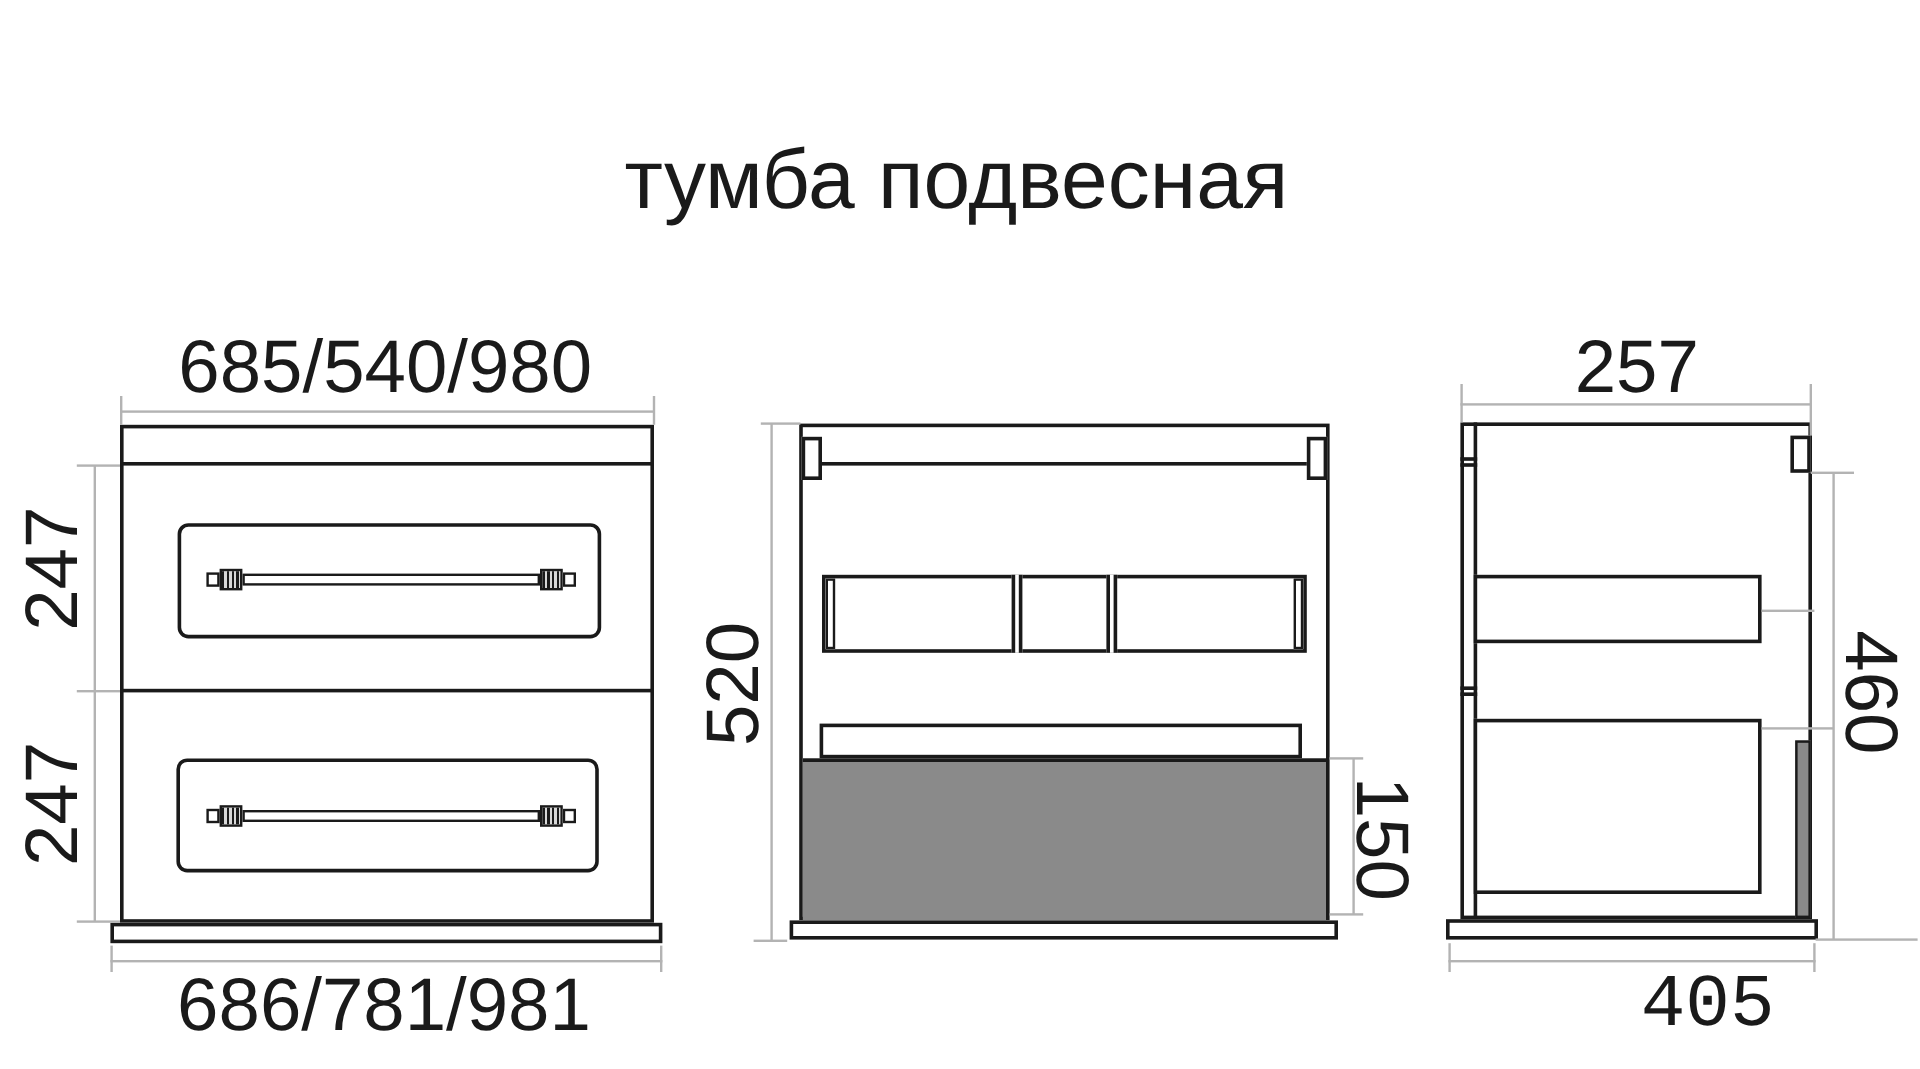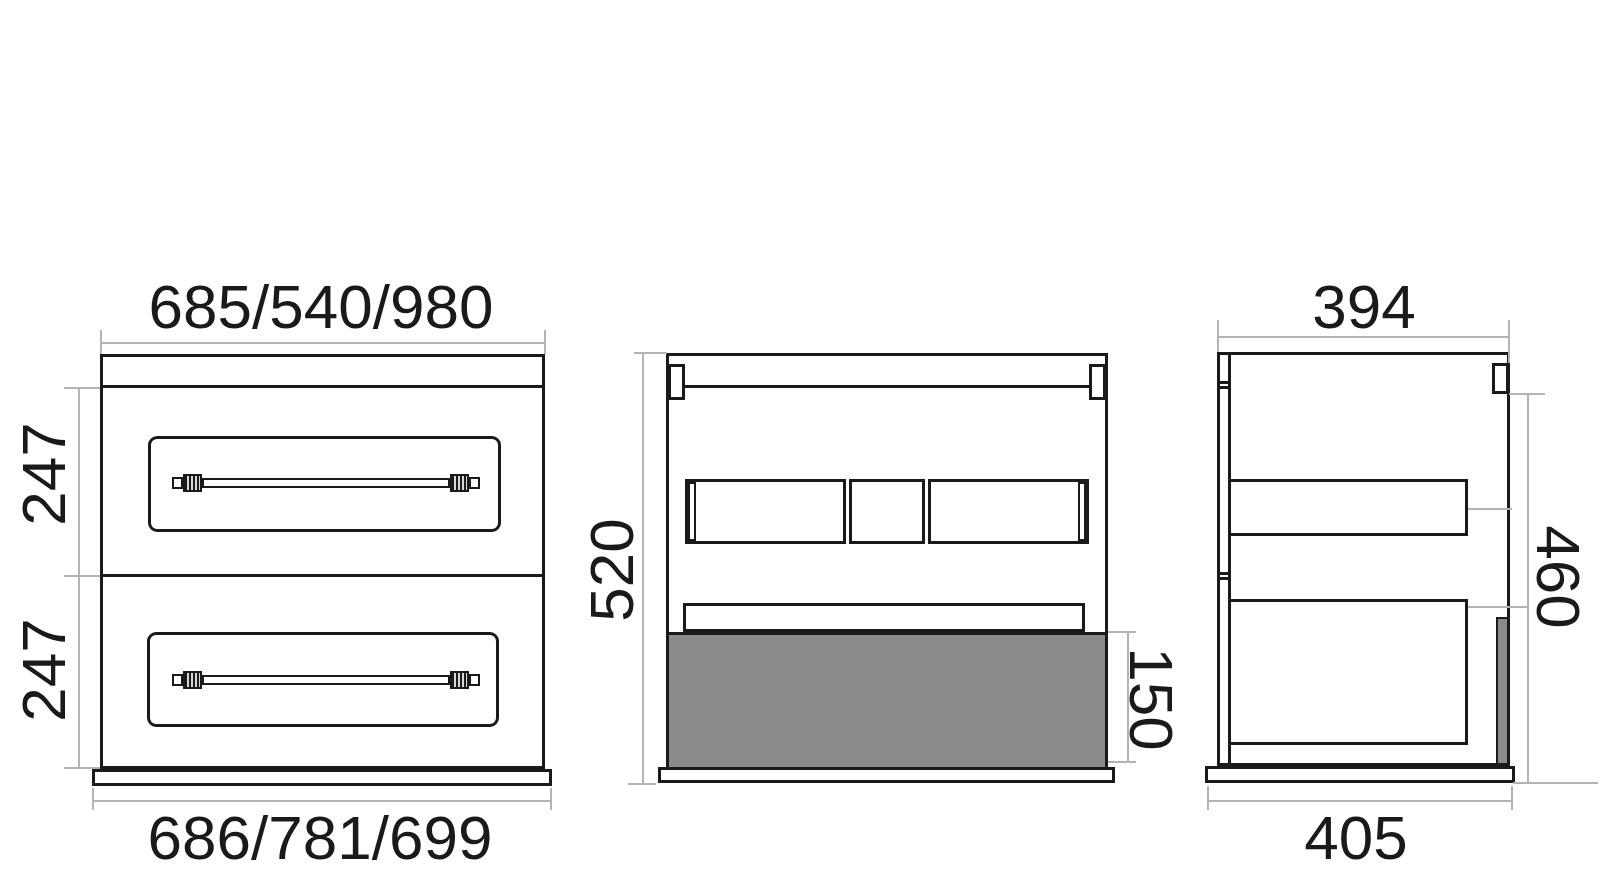--- a/index.html
+++ b/index.html
@@ -37,20 +37,21 @@
   .gray-fill { position:absolute; background:#8a8a8a; box-sizing:border-box; }
   
   .band-div { position:absolute; border-left:3px solid #1a1a1a; border-right:3px solid #1a1a1a;
               background:#ffffff; box-sizing:border-box; }
 </style>
 </head>
 <body>
 
 <div id="canvas">
 
+  <div class="title-line" style="left:797px; top:149px;">тумба подвесная</div>
 
   <div class="abs">
 
     <div class="rect" style="left:100px; top:354px; width:445px; height:415px;"></div>
     <div class="hl" style="left:100px; top:385px; width:445px;"></div>
     <div class="hl" style="left:100px; top:574px; width:445px;"></div>
     <div class="rect" style="left:92px; top:769px; width:460px; height:17px;"></div>
 
     <div class="panel" style="left:148px; top:436px; width:353px; height:96px;"></div>
     <div class="panel" style="left:147px; top:632px; width:352px; height:95px;"></div>
@@ -79,21 +80,21 @@
     <div class="dv" style="left:78px; top:388px; height:380px;"></div>
     <div class="dh" style="left:64px; top:387px; width:36px;"></div>
     <div class="dh" style="left:64px; top:575px; width:36px;"></div>
     <div class="dh" style="left:64px; top:767px; width:36px;"></div>
     <div class="dim-label rot-ccw" style="left:44px; top:474px;">247</div>
     <div class="dim-label rot-ccw" style="left:44px; top:670px;">247</div>
 
     <div class="dv" style="left:92px; top:788px; height:22px;"></div>
     <div class="dv" style="left:550px; top:788px; height:22px;"></div>
     <div class="dh" style="left:92px; top:800px; width:460px;"></div>
-    <div class="dim-label" style="left:320px; top:838px;">686/781/699</div>
+    <div class="dim-label" style="left:320px; top:838px;">686/781/981</div>
   </div>
 
   <div class="abs">
     <div class="rect" style="left:666px; top:353px; width:442px; height:414px;"></div>
 
     <div class="hl" style="left:684px; top:385px; width:406px;"></div>
     <div class="rect" style="left:668px; top:364px; width:17px; height:36px;"></div>
     <div class="rect" style="left:1089px; top:364px; width:17px; height:36px;"></div>
 
     <div class="rect" style="left:685px; top:479px; width:404px; height:65px;"></div>
@@ -128,29 +129,29 @@
 
     <div class="rect" style="left:1492px; top:363px; width:17px; height:31px;"></div>
     <div class="rect" style="left:1228px; top:479px; width:240px; height:57px;"></div>
     <div class="rect" style="left:1228px; top:599px; width:240px; height:146px;"></div>
     <div class="gray-fill" style="left:1496px; top:617px; width:13px; height:148px; border:2px solid #1a1a1a;"></div>
     <div class="rect" style="left:1205px; top:766px; width:310px; height:17px;"></div>
 
     <div class="dv" style="left:1217px; top:320px; height:32px;"></div>
     <div class="dv" style="left:1508px; top:320px; height:43px;"></div>
     <div class="dh" style="left:1217px; top:336px; width:293px;"></div>
-    <div class="dim-label" style="left:1364px; top:307px;">394</div>
+    <div class="dim-label" style="left:1364px; top:307px;">257</div>
 
     <div class="dh" style="left:1468px; top:508px; width:44px;"></div>
     <div class="dh" style="left:1468px; top:606px; width:60px;"></div>
 
     <div class="dh" style="left:1509px; top:393px; width:36px;"></div>
     <div class="dh" style="left:1513px; top:782px; width:85px;"></div>
     <div class="dv" style="left:1527px; top:394px; height:389px;"></div>
     <div class="dim-label rot-cw" style="left:1558px; top:577px;">460</div>
 
     <div class="dv" style="left:1207px; top:786px; height:24px;"></div>
     <div class="dv" style="left:1511px; top:786px; height:24px;"></div>
     <div class="dh" style="left:1207px; top:800px; width:306px;"></div>
-    <div class="dim-label" style="left:1356px; top:838px;">405</div>
+    <div class="dim-label" style="left:1423px; top:838px;font-family:Liberation Mono, monospace;">405</div>
   </div>
 
 </div>
 
 </body></html>

